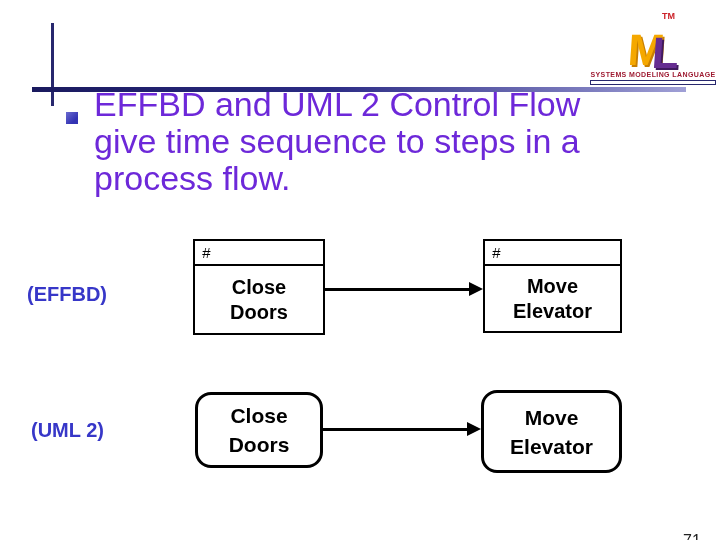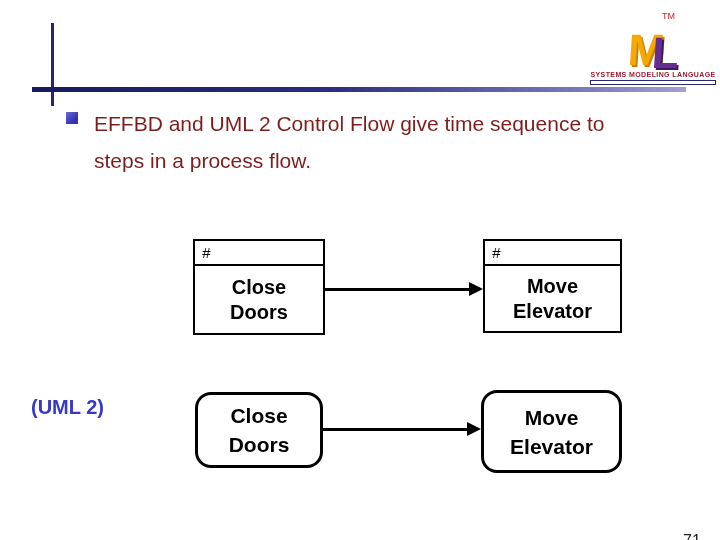--- a/index.html
+++ b/index.html
@@ -10,46 +10,46 @@
   }
   
   .v-line{position:absolute; left:51px; top:23px; width:3px; height:83px;
     background:var(--accent,#28286E);}
   .h-rule{position:absolute; left:32px; top:87px; width:654px; height:5px;
     background:linear-gradient(to right,#1A1A5E,#2B2B85 45%,#7C7CBE 85%,#A0A0D6);}
   .page-title{position:absolute; left:68px; top:20px; font-size:44px;
     letter-spacing:-1px; color:var(--title,#2E3191); white-space:nowrap;}
   
   .logo{position:absolute; left:590px; top:6px; width:126px; text-align:center;}
-  .logo-tm{position:absolute; left:72px; top:5px; font-size:9px; font-weight:normal;
+  .logo-tm{position:absolute; left:72px; top:5px; font-size:9px; font-weight:bold;
     color:var(--tm-red,#CC2229); letter-spacing:0;}
   .logo-word{margin-top:14px; height:48px; display:flex; align-items:flex-end;
     justify-content:center;}
   .logo-sys{font-family:"Liberation Serif", serif; font-style:italic; font-weight:bold;
     font-size:32px; line-height:1; color:var(--logo-red,#9E1B32); padding-bottom:3px;}
   .logo-m{font-size:44px; font-weight:bold; line-height:.85;
     color:var(--logo-orange,#F5A800); transform:skewX(-4deg); margin-left:1px;
     text-shadow:2px 2px 0 #c87f00;}
   .logo-l{font-size:44px; font-weight:bold; line-height:.85; position:relative; top:3px;
     color:var(--logo-purple,#662D91); transform:skewX(-4deg); margin-left:-12px;
     text-shadow:2px 2px 0 #3f1a5e;}
   .logo-tagline{margin-top:3px; font-size:7px; font-weight:bold; letter-spacing:.4px;
     color:var(--logo-red,#9E1B32); white-space:nowrap;}
   .logo-underline{margin-top:2px; height:3px; border:1px solid var(--accent,#28286E);
     background:#fff;}
   
   .bullet-square{position:absolute; left:66px; top:112px; width:12px; height:12px;
     background:linear-gradient(135deg,#6B6BD0,var(--bullet,#3333B3) 70%);}
-  .bullet-text{position:absolute; left:94px; top:105px; width:520px;
-    font-size:21px; line-height:37px; color:#7f1d1d;}
+  .bullet-text{position:absolute; left:94px; top:86px; width:520px;
+    font-size:34px; line-height:37px; color:#6d28d9;}
   
   .row-label{position:absolute; font-size:20px; font-weight:bold;
     color:var(--label,#3737C8); white-space:nowrap;}
   .label-effbd{left:27px; top:283px;}
-  .label-uml{left:31px; top:396px;}
+  .label-uml{left:31px; top:419px;}
   
   .effbd-box{position:absolute; border:2px solid #000; background:#fff;
     display:flex; flex-direction:column; box-sizing:border-box;}
   .effbd-box1{left:193px; top:239px; width:132px; height:96px;}
   .effbd-box2{left:483px; top:239px; width:139px; height:94px;}
   .effbd-header{height:23px; border-bottom:2px solid #000; font-size:15px;
     font-style:italic; padding-left:7px; display:flex; align-items:center; color:#000;}
   .box-body{flex:1; display:flex; align-items:center; justify-content:center;
     font-size:20px; font-weight:bold; text-align:center; line-height:25px;
     white-space:pre-line; color:#000;}
@@ -86,20 +86,21 @@
       <span class="logo-m">M</span>
       <span class="logo-l">L</span>
     </div>
     <div class="logo-tagline">SYSTEMS MODELING LANGUAGE</div>
     <div class="logo-underline"></div>
   </div>
 
   <div class="bullet-square"></div>
   <div class="bullet-text">EFFBD and UML 2 Control Flow give time sequence to steps in a process flow.</div>
 
+  <div class="row-label label-effbd">(EFFBD)</div>
 
   <div class="effbd-box effbd-box1">
     <div class="effbd-header">#</div>
     <div class="box-body">Close
 Doors</div>
   </div>
 
   <div class="arrow-line arrow1-line"></div>
   <div class="arrow-head arrow1-head"></div>
 

